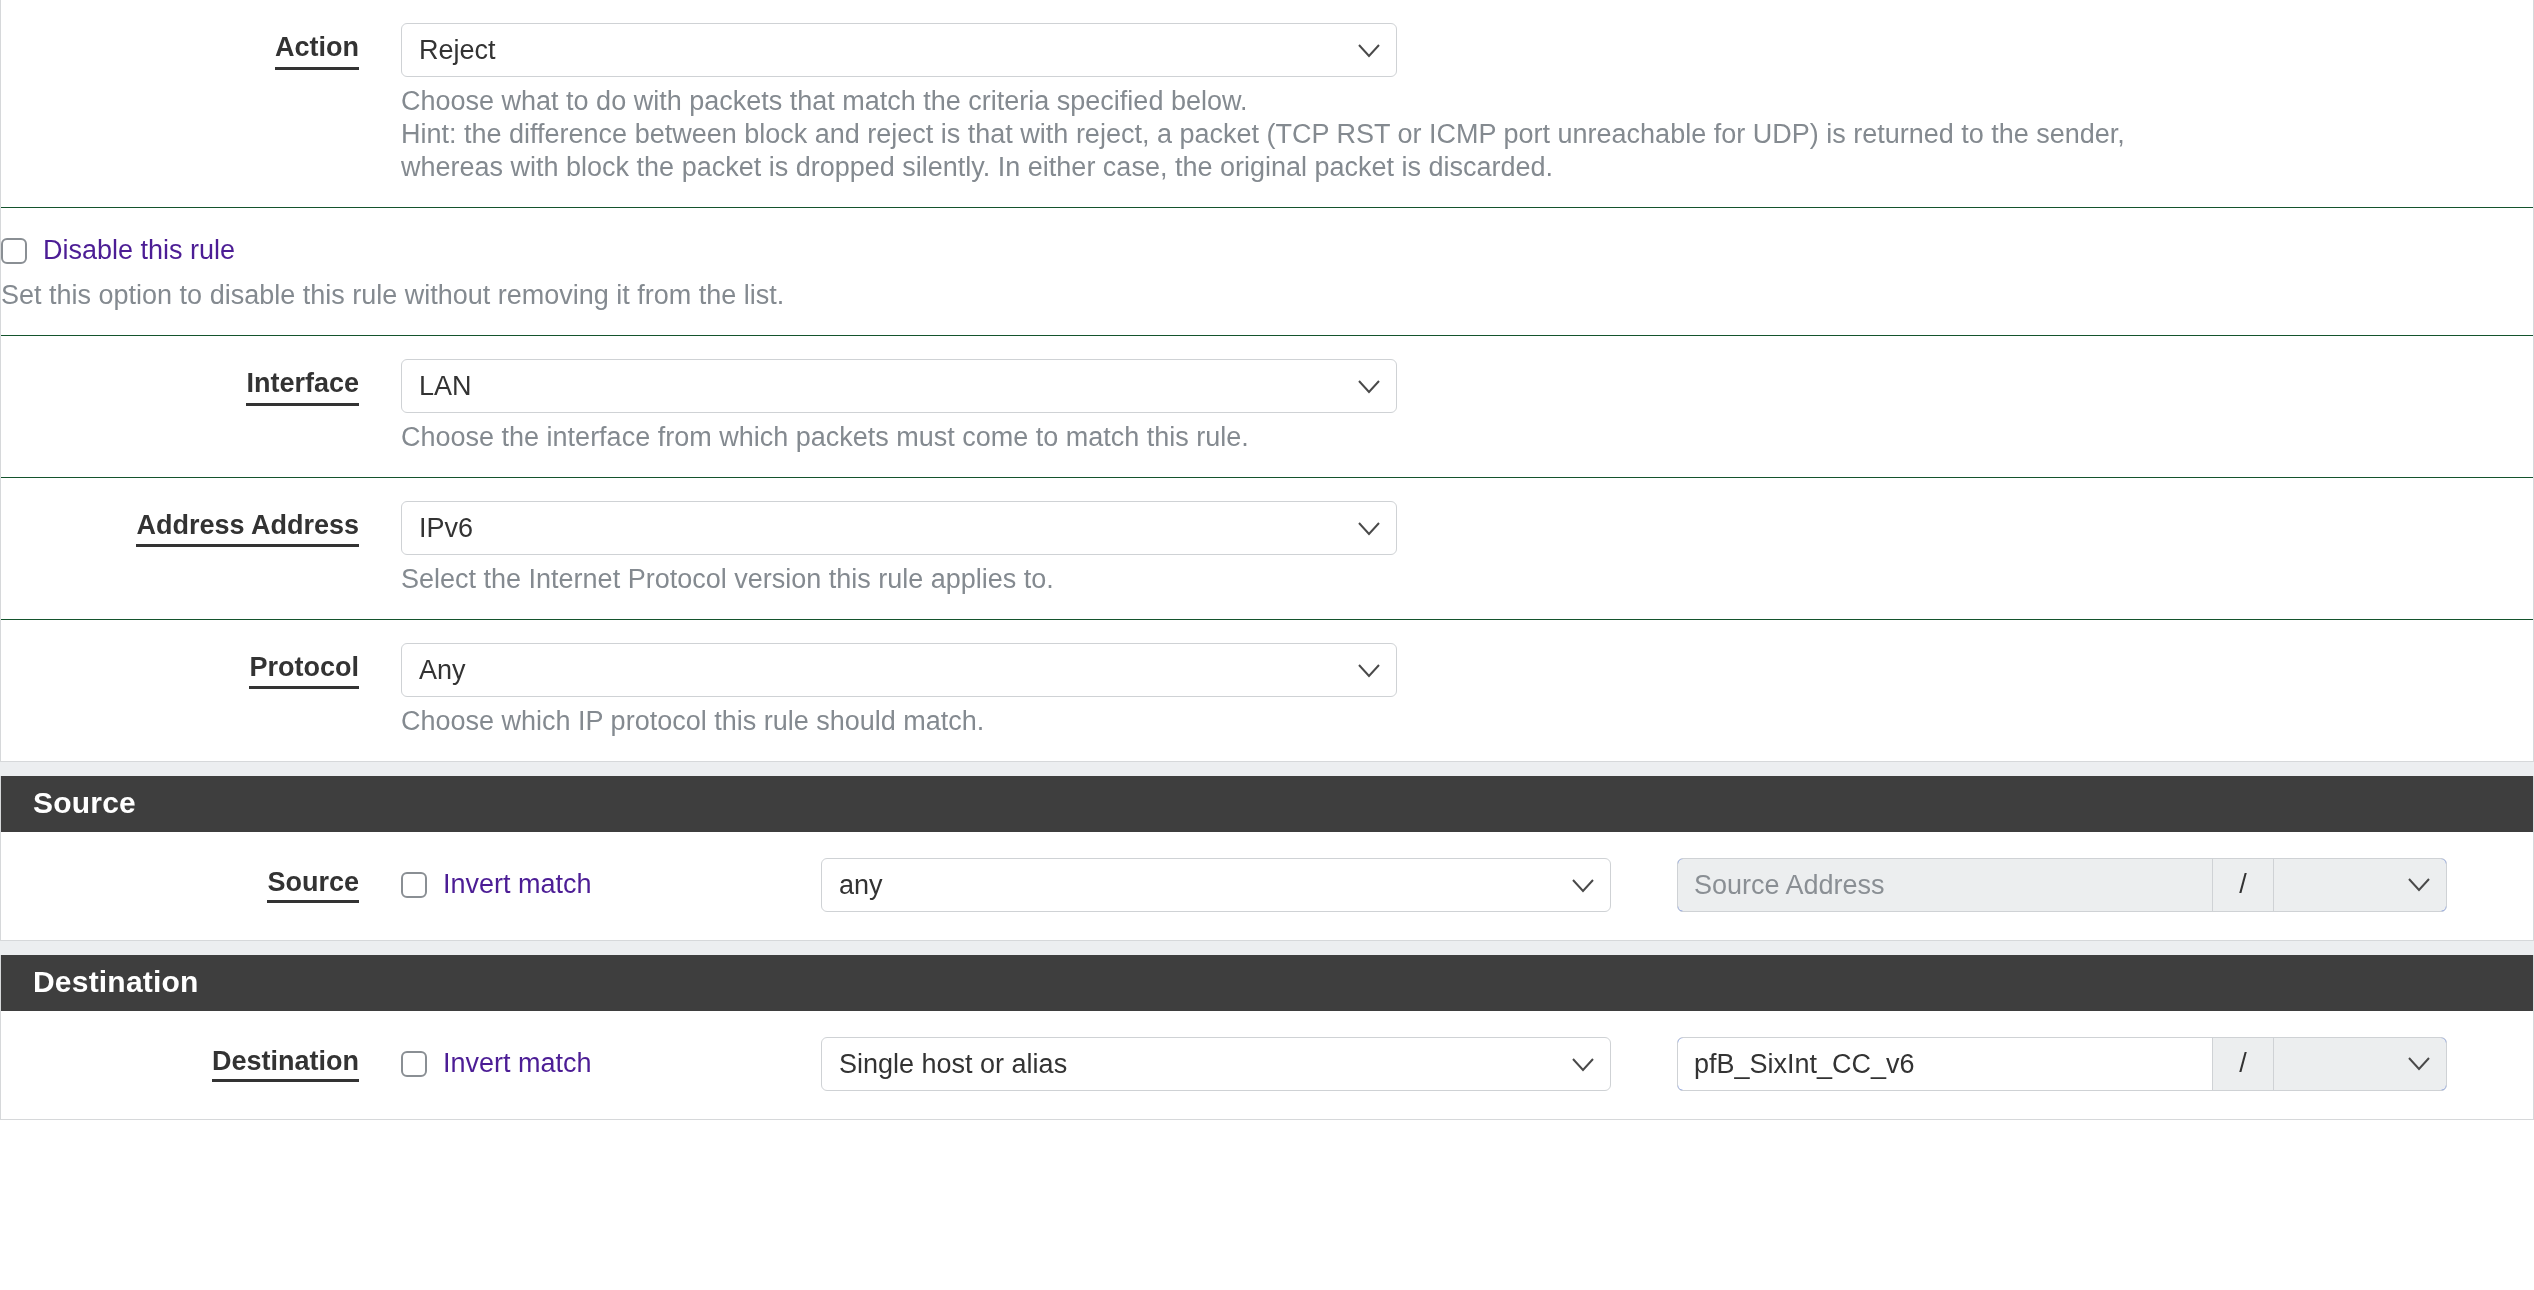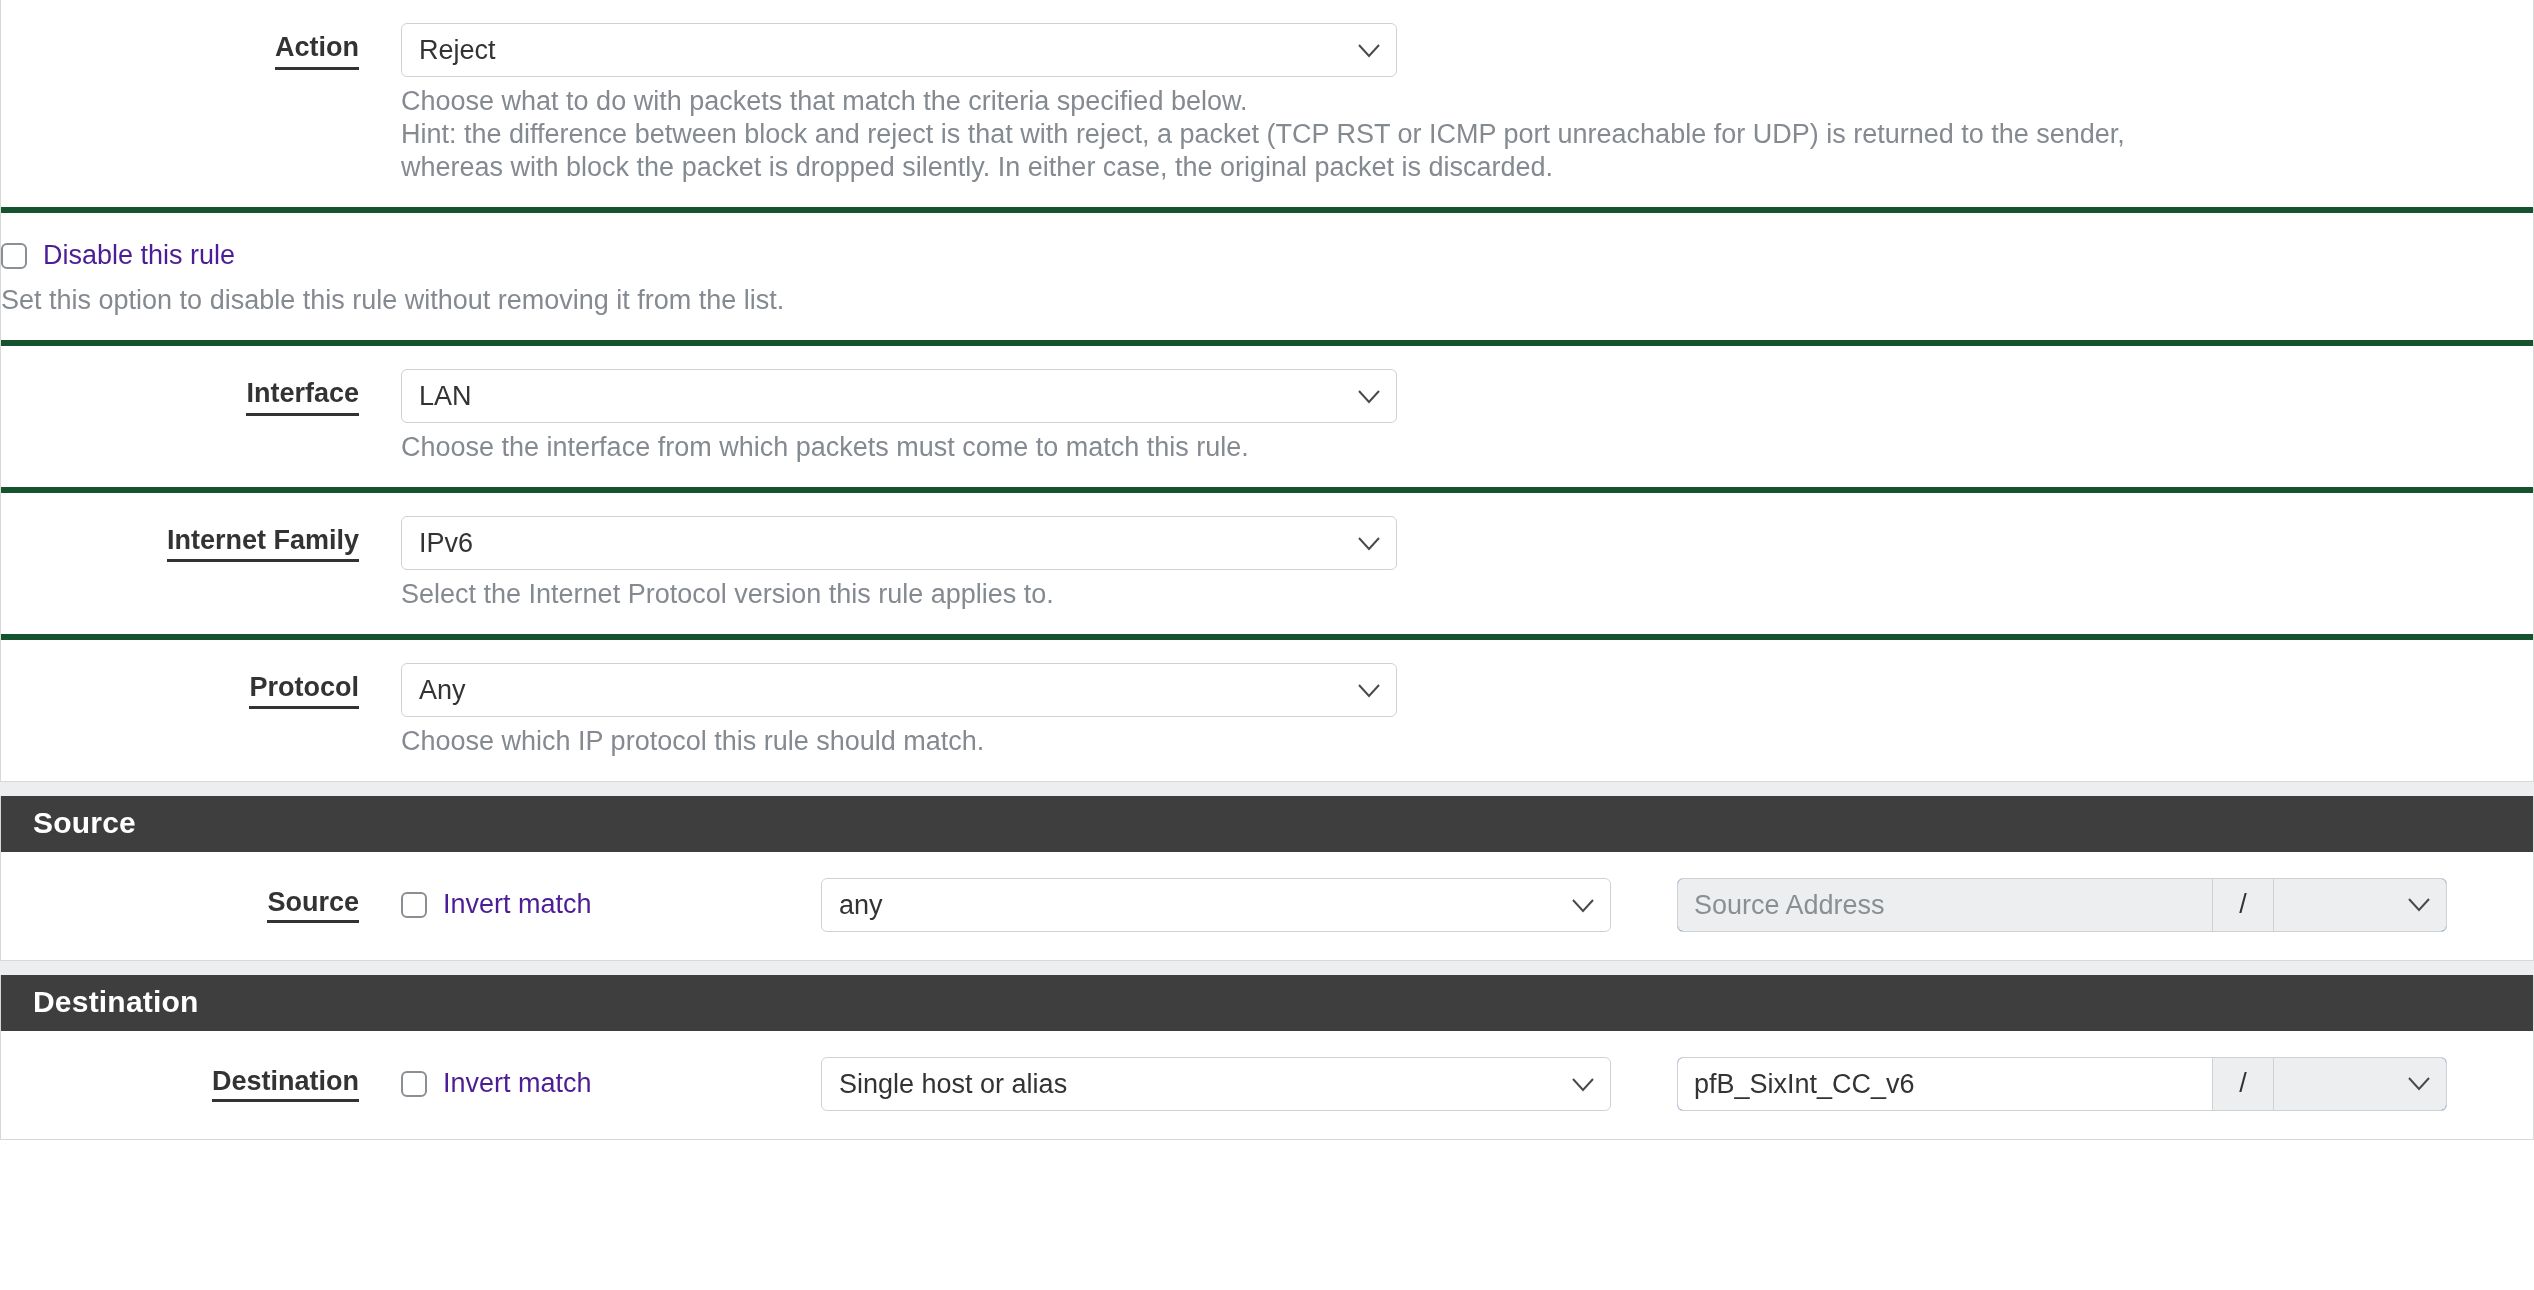--- a/index.html
+++ b/index.html
@@ -36,21 +36,21 @@
     padding: 9px 0 11px 32px;
     letter-spacing: 0.2px;
     line-height: 1.2;
   }
   .panel-body { padding: 0; }
 
   
   .form-row {
     display: flex;
     align-items: flex-start;
-    border-bottom: 6px solid #14532d;
+    border-bottom: 1px solid #14532d;
     padding: 23px 0 23px 0;
     position: relative;
   }
   .form-row.last { border-bottom: none; }
 
   .col-label {
     width: 400px;
     flex: 0 0 400px;
     text-align: right;
     padding-right: 42px;
@@ -281,21 +281,21 @@
                   <path d="M1 1 L11 12 L21 1" fill="none" stroke="currentColor" stroke-width="2"></path>
                 </svg>
             </span>
           </div>
           <div class="help-block">Choose the interface from which packets must come to match this rule.</div>
         </div>
       </div>
 
       <div class="form-row">
         <div class="col-label">
-          <span class="underline">Internet Family</span>
+          <span class="underline">Address Address</span>
         </div>
         <div class="col-field">
           <div class="select-ctl w-select-main">
             <span>IPv6</span>
             <span class="chev">
               <svg width="22" height="14" viewBox="0 0 22 14">
                   <path d="M1 1 L11 12 L21 1" fill="none" stroke="currentColor" stroke-width="2"></path>
                 </svg>
             </span>
           </div>

